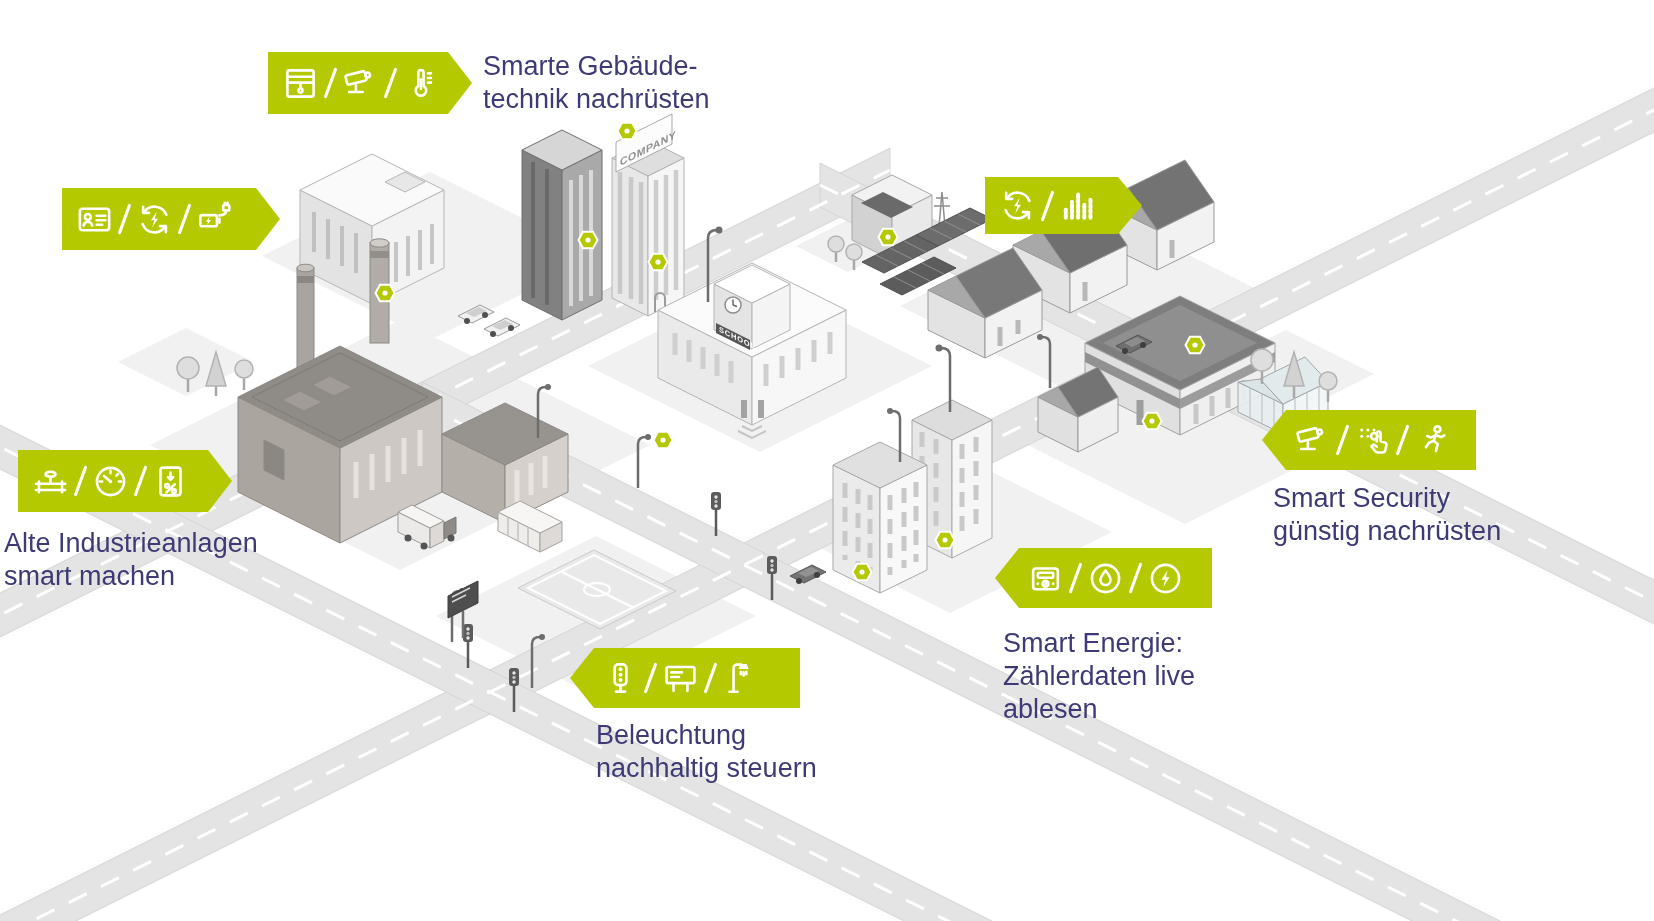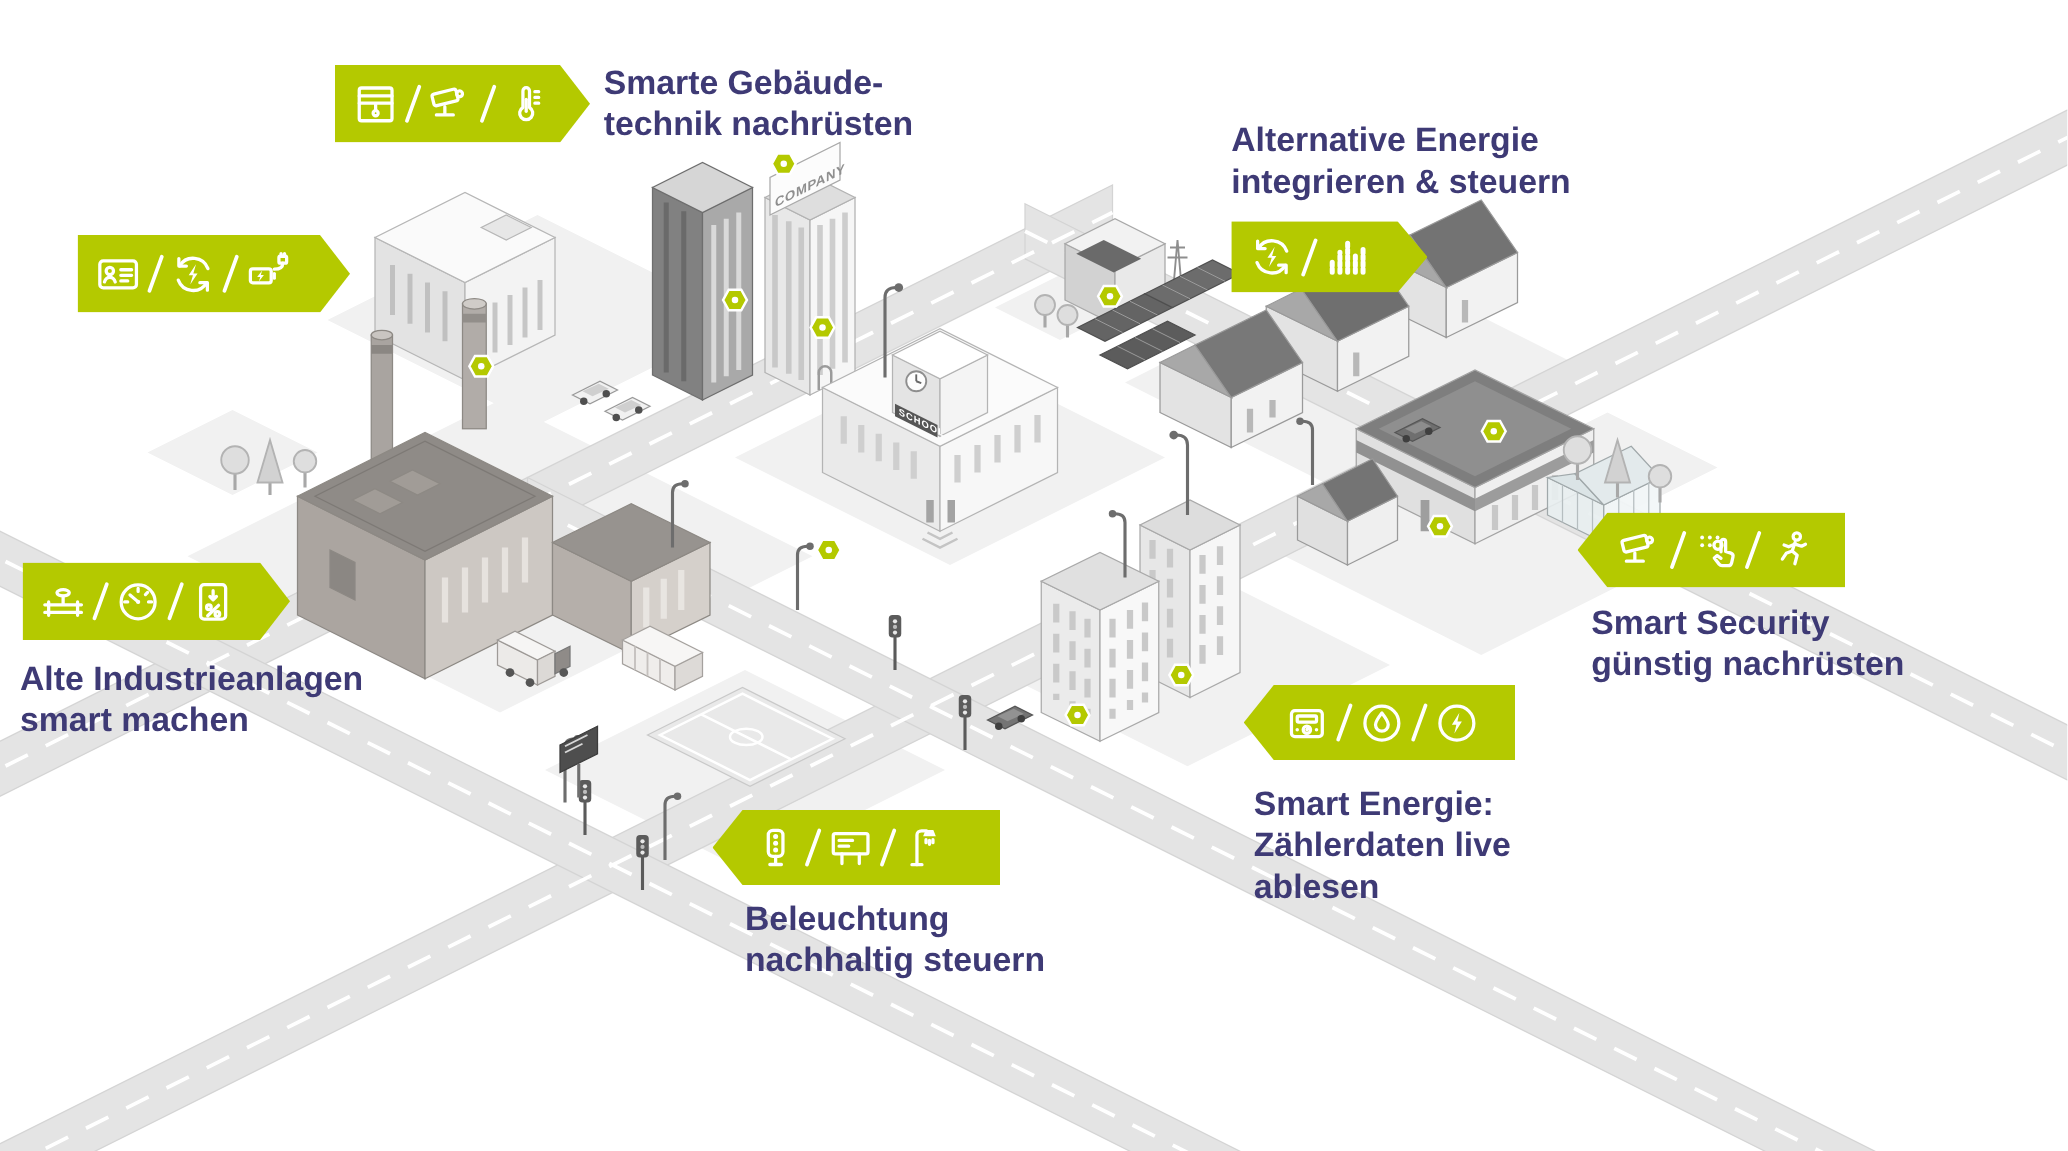--- a/index.html
+++ b/index.html
@@ -5,21 +5,21 @@
   *{margin:0;padding:0;box-sizing:border-box}
   body{font-family:"Liberation Sans",sans-serif;background:#fff}
   .stage{position:relative;width:1654px;height:921px;background:#fff;overflow:hidden}
   .city{position:absolute;left:0;top:0;width:1654px;height:921px}
   .callout{position:absolute;inset:0;pointer-events:none}
   .banner{position:absolute;background:#b4c900;display:flex;align-items:center;gap:7px;pointer-events:auto}
   .banner.right{clip-path:polygon(0 0,calc(100% - 24px) 0,100% 50%,calc(100% - 24px) 100%,0 100%);padding:0 32px 0 14px}
   .banner.left{clip-path:polygon(24px 0,100% 0,100% 100%,24px 100%,0 50%);padding:0 14px 0 32px}
   .slash{width:3px;height:32px;background:#fff;transform:rotate(20deg);border-radius:2px;margin:0 3px;flex:none}
   .ico{stroke:#fff;stroke-width:1.7;fill:none;stroke-linecap:round;stroke-linejoin:round;flex:none}
-  .label{position:absolute;color:#3e3a75;font-weight:700;font-size:27px;line-height:33px;white-space:pre-line;pointer-events:auto}
+  .label{position:absolute;color:#3e3a75;font-weight:400;font-size:27px;line-height:33px;white-space:pre-line;pointer-events:auto}
 </style>
 </head>
 <body>
 
 <div class="stage">
 
 <svg class="city" viewBox="0 0 1654 921">
   <g fill="#f1f1f1" stroke="none">
     <polygon points="150,445 400,320 650,445 400,570"></polygon>
     <polygon points="262,256 430,172 598,256 430,340"></polygon>
@@ -481,22 +481,20 @@
           <path d="M15.2 11.6v2.4"></path>
       <polygon points="8.9,10 6.3,13.4 7.9,13.4 7.2,15.7 9.8,12.3 8.2,12.3" fill="#fff" stroke="none"></polygon>
       <rect x="17.6" y="2.6" width="4" height="3.6" rx="0.8"></rect>
           <path d="M18.7 2.6V1.2M20.5 2.6V1.2"></path>
       <path d="M19.6 6.2c0 2.1-1.8 3.1-4.4 3.1"></path>
     </svg>
   </div>
 </div>
 
 <div class="callout">
-  <div class="label" style="left:985px;top:96px">Alternative Energie
-integrieren &amp; steuern</div>
   <div class="banner right" style="left:985px;top:177px;width:157px;height:57px">
     <svg class="ico" width="37" height="37" viewBox="0 0 24 24">
       <path d="M19.7 9A8.2 8.2 0 0 0 5 7.6"></path>
           <path d="M4.3 15a8.2 8.2 0 0 0 14.7 1.4"></path>
       <path d="M4.6 3.8v3.9h3.9"></path>
           <path d="M19.4 20.2v-3.9h-3.9"></path>
       <polygon points="13.5,6.8 9.7,12.5 11.9,12.5 10.5,17.2 14.3,11.5 12.1,11.5" fill="#fff" stroke="none"></polygon>
     </svg>
     <div class="slash"></div>
     <svg class="ico" width="37" height="37" viewBox="0 0 24 24">
@@ -526,21 +524,21 @@
     </svg>
     <div class="slash"></div>
     <svg class="ico" width="37" height="37" viewBox="0 0 24 24">
       <rect x="5.5" y="3" width="13" height="18" rx="1.8"></rect>
           <path d="M12 6.2v4.6M10.3 9.2 12 10.9l1.7-1.7"></path>
       <circle cx="9.8" cy="14.8" r="1.2"></circle>
           <circle cx="14.2" cy="18.3" r="1.2"></circle>
           <path d="M9.2 19.2l5.6-5.4"></path>
     </svg>
   </div>
-  <div class="label" style="left:16px;top:527px">Alte Industrieanlagen
+  <div class="label" style="left:4px;top:527px">Alte Industrieanlagen
 smart machen</div>
 </div>
 
 <div class="callout">
   <div class="banner left" style="left:1262px;top:410px;width:214px;height:60px">
     <svg class="ico" width="37" height="37" viewBox="0 0 24 24">
       <g transform="rotate(-14 9.5 8)">
             <rect x="2.6" y="5.2" width="12.8" height="6.2" rx="1.2"></rect>
             <circle cx="16.8" cy="8.3" r="1.5"></circle>
           </g>

